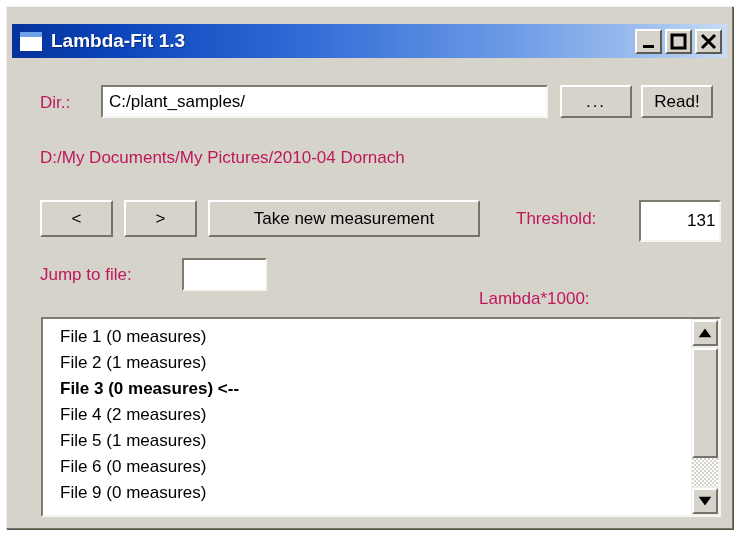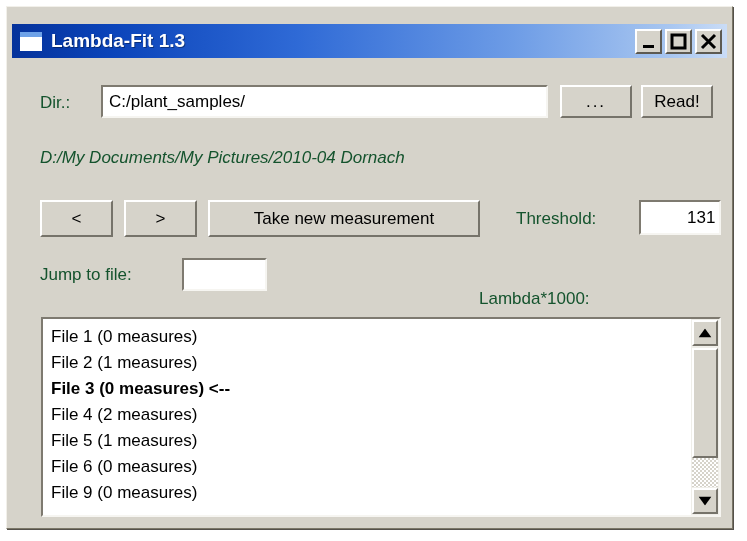--- a/index.html
+++ b/index.html
@@ -115,37 +115,37 @@
     align-items: center;
     justify-content: center;
     font-size: 17px;
     color: #000000;
     font-family: "Liberation Sans", sans-serif;
     cursor: default;
     user-select: none;
   }
   .lbl {
     font-size: 17px;
-    color: #14532d;
+    color: #be185d;
     white-space: nowrap;
   }
 
   
   #lbl-dir    { position: absolute; left: 31px; top: 84px; }
   #dir-input  { position: absolute; left: 92px; top: 76px; width: 447px; height: 33px; }
   #btn-browse { position: absolute; left: 551px; top: 76px; width: 72px;  height: 33px; letter-spacing: 2px; }
   #btn-read   { position: absolute; left: 632px; top: 76px; width: 72px;  height: 33px; text-align: right; }
 
-  #path-label { position: absolute; left: 31px; top: 139px; font-style: italic; }
+  #path-label { position: absolute; left: 31px; top: 139px; }
 
   #btn-prev   { position: absolute; left: 31px;  top: 191px; width: 73px;  height: 37px; }
   #btn-next   { position: absolute; left: 115px; top: 191px; width: 73px;  height: 37px; }
   #btn-take   { position: absolute; left: 199px; top: 191px; width: 272px; height: 37px; }
   #lbl-thresh { position: absolute; left: 507px; top: 200px; }
-  #thresh-inp { position: absolute; left: 630px; top: 191px; width: 82px; height: 35px; padding-left: 46px; }
+  #thresh-inp { position: absolute; left: 630px; top: 191px; width: 82px; height: 42px; padding-left: 46px; }
 
   #lbl-jump   { position: absolute; left: 31px;  top: 256px; }
   #jump-inp   { position: absolute; left: 173px; top: 249px; width: 85px; height: 33px; }
   #lbl-lambda { position: absolute; left: 470px; top: 256px; margin-top: 24px; }
   #lambda-inp { position: absolute; left: 630px; top: 249px; width: 82px; height: 35px; }
 
   
   #listbox {
     position: absolute;
     left: 32px;
@@ -157,21 +157,21 @@
     border-left: 2px solid #7e7a70;
     border-right: 2px solid #f6f5f1;
     border-bottom: 2px solid #f6f5f1;
     box-sizing: border-box;
     overflow: hidden;
   }
   #list-items {
     position: absolute;
     left: 0; top: 5px;
     right: 30px;
-    padding-left: 8px;
+    padding-left: 17px;
   }
   .list-item {
     font-size: 17px;
     line-height: 26px;
     color: #000000;
     white-space: nowrap;
     cursor: default;
   }
   .list-item.selected {
     font-weight: bold;

